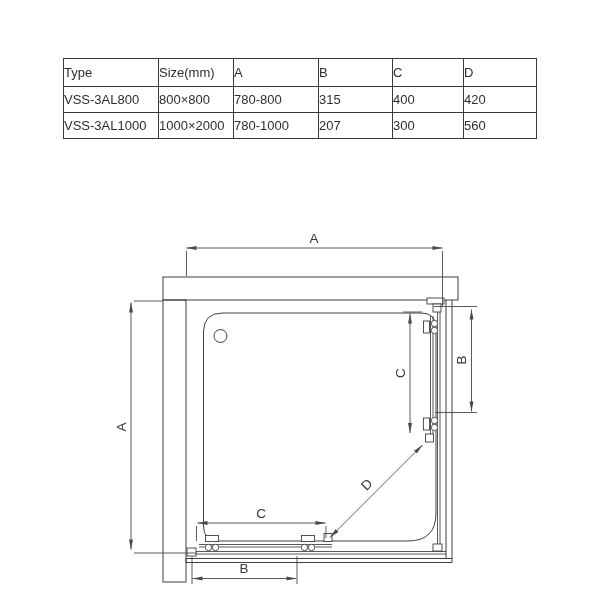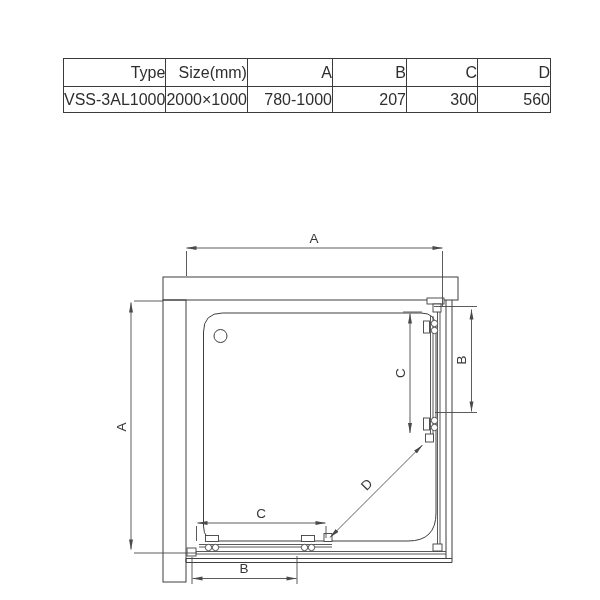--- a/index.html
+++ b/index.html
@@ -5,22 +5,22 @@
   html,body{margin:0;padding:0;background:#fff;}
   .stage{
     position:relative;width:600px;height:600px;background:#ffffff;overflow:hidden;
     font-family:"Liberation Sans", sans-serif;
   }
   table.spec{
     position:absolute;left:63px;top:58px;border-collapse:collapse;table-layout:fixed;
     background:#fff;
   }
   table.spec th, table.spec td{
-    border:1px solid #3a3a3a;text-align:right;vertical-align:middle;
-    font-size:16px;font-weight:400;color:#2e2e2e;padding:0;height:25px;
+    border:1px solid #3a3a3a;text-align:left;vertical-align:middle;
+    font-size:13px;font-weight:400;color:#2e2e2e;padding:0;height:25px;
     white-space:nowrap;overflow:hidden;
   }
   table.spec thead th{height:27px;}
   svg.draw{position:absolute;left:0;top:0;}
   .ln{stroke:#3f3f3f;stroke-width:1;fill:none;}
   .thin{stroke:#464646;stroke-width:0.9;fill:none;}
   .dim{stroke:#4a4a4a;stroke-width:0.9;fill:none;}
   .hw{stroke:#3f3f3f;stroke-width:0.9;fill:#fff;}
   .dimtext{font-family:"Liberation Sans",sans-serif;font-size:13.5px;fill:#383838;}
 </style>
@@ -43,22 +43,30 @@
         <th>Type</th>
         <th>Size(mm)</th>
         <th>A</th>
         <th>B</th>
         <th>C</th>
         <th>D</th>
       </tr>
     </thead>
     <tbody>
       <tr>
+        <td>VSS-3AL800</td>
+        <td>800×800</td>
+        <td>780-800</td>
+        <td>315</td>
+        <td>400</td>
+        <td>420</td>
+      </tr>
+      <tr>
         <td>VSS-3AL1000</td>
-        <td>2000×1000</td>
+        <td>1000×2000</td>
         <td>780-1000</td>
         <td>207</td>
         <td>300</td>
         <td>560</td>
       </tr>
     </tbody>
   </table>
 
   <svg class="draw" width="600" height="600" viewBox="0 0 600 600">
     <defs>

